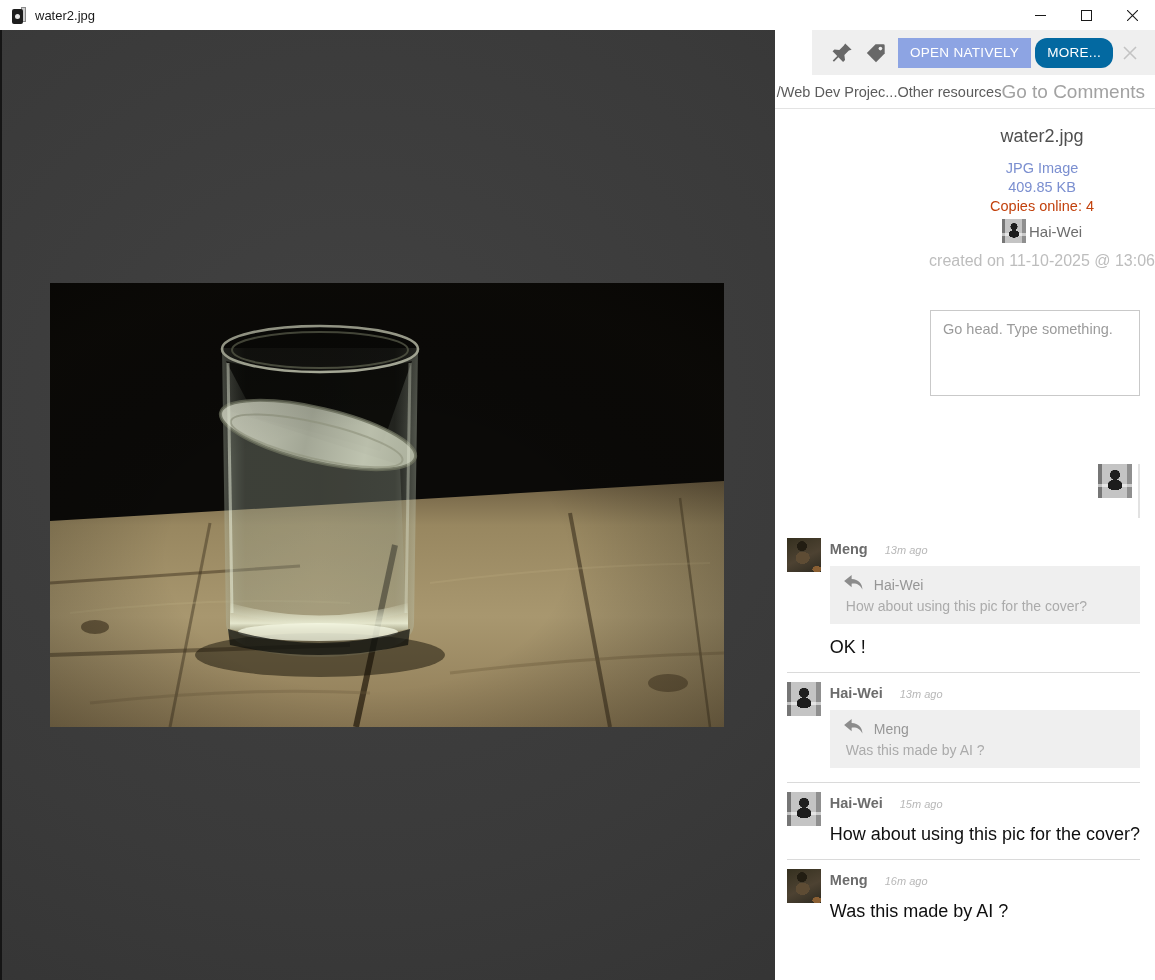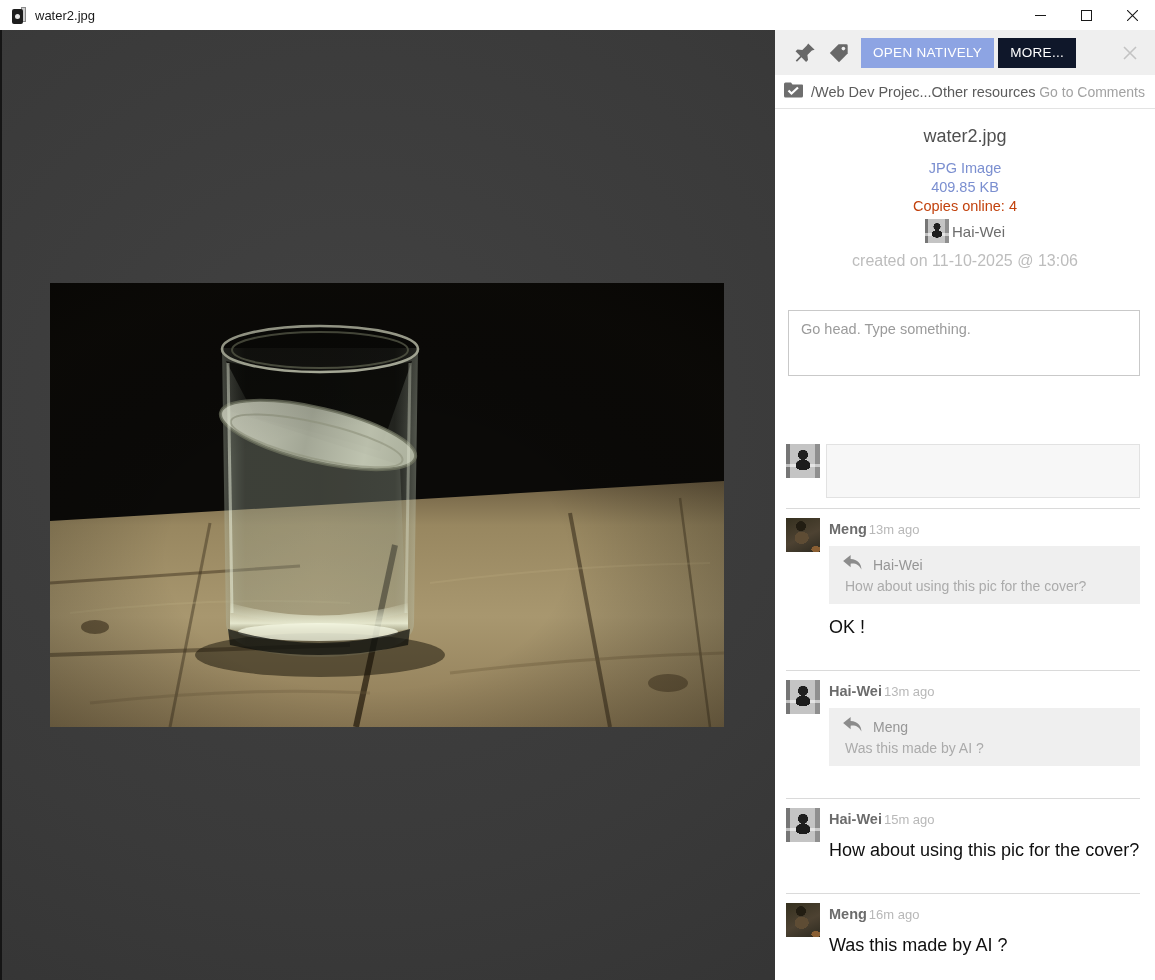--- a/index.html
+++ b/index.html
@@ -20,35 +20,35 @@
 
   .content { display:flex; height:950px; }
 
   
   .viewer { width:775px; height:950px; position:relative; flex:0 0 775px;
     background:radial-gradient(ellipse 120% 90% at 45% 40%, #424242 0%, #3a3a3a 55%, #313131 100%);
     border-left:2px solid #151515; }
   .photo { position:absolute; left:48px; top:253px; width:674px; height:444px; }
 
   
-  .panel { width:380px; height:950px; background:#fff; display:flex; flex-direction:column; overflow:hidden; }
+  .panel { width:380px; height:950px; background:#fff; display:flex; flex-direction:column; overflow:hidden;align-items:flex-end; }
 
   .toolbar { height:45px; background:#efefef; display:flex; align-items:center; padding:0 12px 0 18px; flex:0 0 auto; }
   .tb-icon { width:24px; height:24px; margin-right:10px; display:flex; align-items:center; justify-content:center; }
   .tb-btn { height:30px; padding:0 12px; background:var(--accent,#8da4e3); color:#fff;
     font-size:13.5px; letter-spacing:.3px; display:flex; align-items:center; margin-right:4px; cursor:pointer;
     font-family:"Liberation Sans", sans-serif; border:none; }
   .tb-spacer { flex:1; }
   .tb-close { width:26px; height:26px; display:flex; align-items:center; justify-content:center; cursor:pointer; }
 
   .breadcrumb-row { height:34px; background:#fff; border-bottom:1px solid #e3e3e3;
     display:flex; align-items:center; padding:0 10px 0 8px; flex:0 0 auto; }
   .bc-path { font-size:14.5px; color:#5c5c5c; margin-left:7px; white-space:nowrap; }
   .bc-spacer { flex:1; }
-  .bc-link { font-size:14px; color:#a2a2a2; cursor:pointer; white-space:nowrap; }
+  .bc-link { font-size:19px; color:#a2a2a2; cursor:pointer; white-space:nowrap; }
 
   .fileinfo { text-align:center; padding-top:17px; flex:0 0 auto; }
   .fi-name { font-size:18px; color:#4f4f4f; margin-bottom:12px; }
   .fi-blue { font-size:14.5px; color:var(--blue,#7b8fd0); line-height:19px; }
   .fi-owner { display:flex; align-items:center; justify-content:center; margin-top:3px; }
   .fi-owner .name { font-size:15px; color:#6d6d6d; margin-left:3px; }
   .fi-created { font-size:16px; color:#bdbdbd; margin-top:9px; }
 
   .avatar { display:inline-block; flex:0 0 auto; }
   .av-24 { width:24px; height:24px; }
@@ -58,36 +58,36 @@
       radial-gradient(ellipse 36% 26% at 50% 62%, #1c1c1c 0 60%, rgba(0,0,0,0) 61%),
       linear-gradient(0deg, rgba(255,255,255,.55) 0 0) 0 66%/100% 3px no-repeat,
       linear-gradient(90deg, #767676 0 11%, #c4c4c4 11% 84%, #8f8f8f 84%); }
   .avatar.meng { background:
       radial-gradient(circle at 44% 24%, #221d12 0 15%, rgba(0,0,0,0) 16%),
       radial-gradient(ellipse 34% 30% at 46% 58%, #5e4c34 0 60%, rgba(0,0,0,0) 61%),
       radial-gradient(ellipse 22% 16% at 88% 92%, #8a5f33 0 60%, rgba(0,0,0,0) 61%),
       linear-gradient(155deg, #35301f, #4d4232 55%, #2d2a20); }
 
   .compose { padding:40px 15px 0 13px; flex:0 0 auto; }
-  .compose textarea { width:100%; height:66px; border:1px solid #c9c9c9; resize:none;
+  .compose textarea { width:100%; height:86px; border:1px solid #c9c9c9; resize:none;
     font-family:"Liberation Sans", sans-serif; font-size:14.5px; padding:10px 12px; color:#444; outline:none; }
   .compose textarea::placeholder { color:#9b9b9b; }
 
   .quickreply { display:flex; padding:64px 15px 0 11px; flex:0 0 auto; }
   .qr-box { flex:1; height:54px; background:#f7f7f7; border:1px solid #e2e2e2; margin-left:6px; cursor:text; }
   .rule { border-bottom:1px solid #dadada; margin:10px 15px 0 11px; flex:0 0 auto; }
 
   .comments { padding:0 15px 0 11px; flex:1 1 auto; overflow:hidden; }
-  .comment { padding-top:9px; border-bottom:1px solid #dadada; padding-bottom:32px; }
+  .comment { padding-top:9px; border-bottom:1px solid #dadada; padding-bottom:14px; }
   .comment:last-child { border-bottom:none; }
   .c-head { display:flex; }
   .c-main { flex:1; margin-left:9px; min-width:0; }
   .c-meta { display:flex; align-items:baseline; padding-top:3px; }
   .c-author { font-size:14.5px; font-weight:bold; color:#6c6c6c; }
-  .c-time { font-size:13px; color:#b8b8b8; margin-left:2px; }
+  .c-time { font-size:11px; color:#b8b8b8; margin-left:17px;font-style:italic; }
   .c-quote { background:#efefef; margin-top:9px; padding:9px 12px 10px 14px; }
   .c-quote-head { display:flex; align-items:center; }
   .c-quote-author { font-size:14px; color:#969696; margin-left:11px; }
   .c-quote-text { font-size:14px; color:#ababab; margin-top:4px; padding-left:2px; }
   .c-body { font-size:18px; color:#0f0f0f; margin-top:13px; }
 </style>
 </head>
 <body>
 
 <div class="titlebar">
@@ -207,21 +207,21 @@
           <path d="M15.5 1.5 L22.5 8.5 L19.5 9.4 L14.6 14.3 L15.3 19.6 L13.2 21.7 L8.1 16.6 L3.2 21.5 L1.9 20.2 L6.8 15.3 L1.7 10.2 L3.8 8.1 L9.1 8.8 L14 3.9 Z"></path>
         </svg>
       </span>
       <span class="tb-icon">
         <svg width="22" height="22" viewBox="0 0 24 24" fill="#686868">
           <path d="M11.5 2.5 H20 a1.5 1.5 0 0 1 1.5 1.5 V12.5 L12 22 L2 12 Z"></path>
           <circle cx="16.8" cy="7.2" r="2" fill="#efefef"></circle>
         </svg>
       </span>
       <button class="tb-btn" style="background: rgb(141, 164, 227);">OPEN NATIVELY</button>
-      <button class="tb-btn" style="background: #0f172a;">MORE...</button>
+      <button class="tb-btn" style="background: #0369a1; border-radius: 12px;">MORE...</button>
       <span class="tb-spacer"></span>
       <span class="tb-close">
         <svg width="16" height="16" viewBox="0 0 16 16">
             <path d="M2 2 L14 14 M14 2 L2 14" stroke="#c3c3c3" stroke-width="1.6"></path>
           </svg>
       </span>
     </div>
 
     <div class="breadcrumb-row">
       <span>

